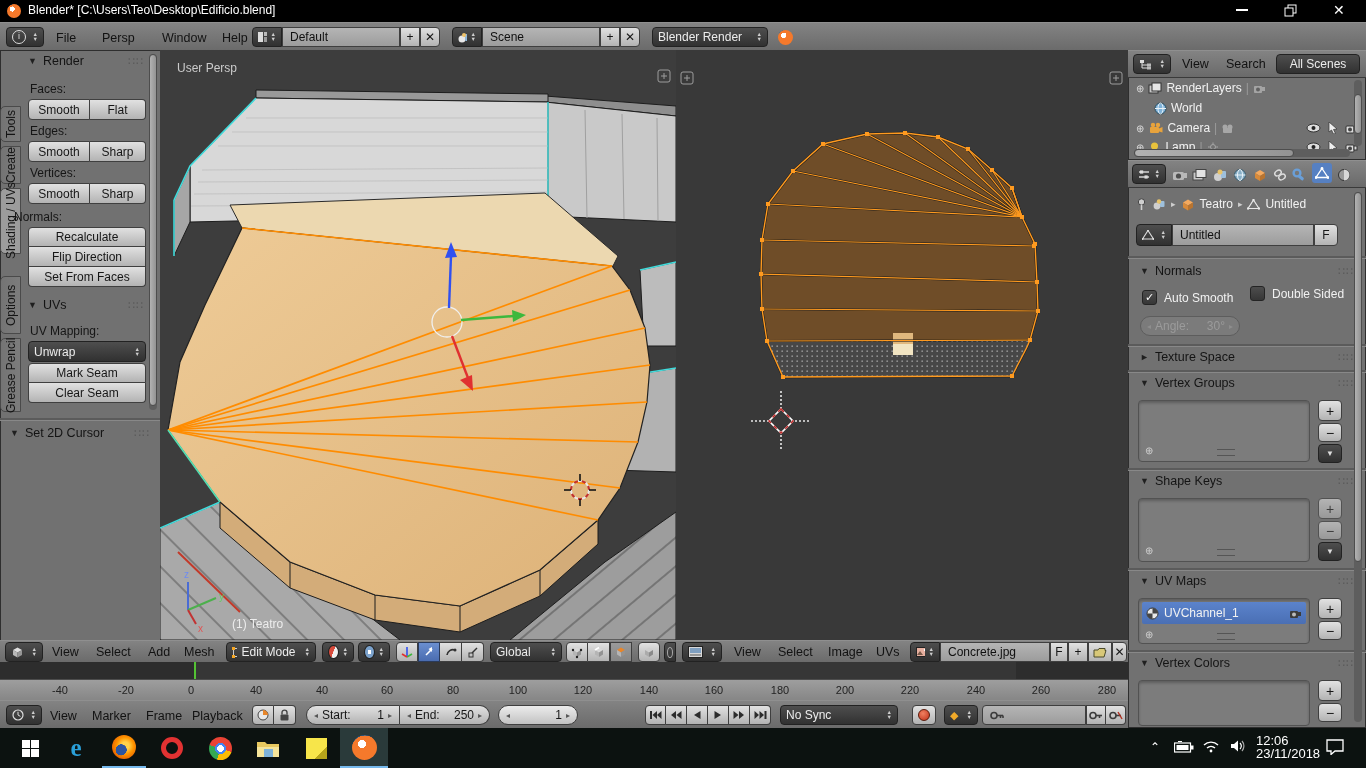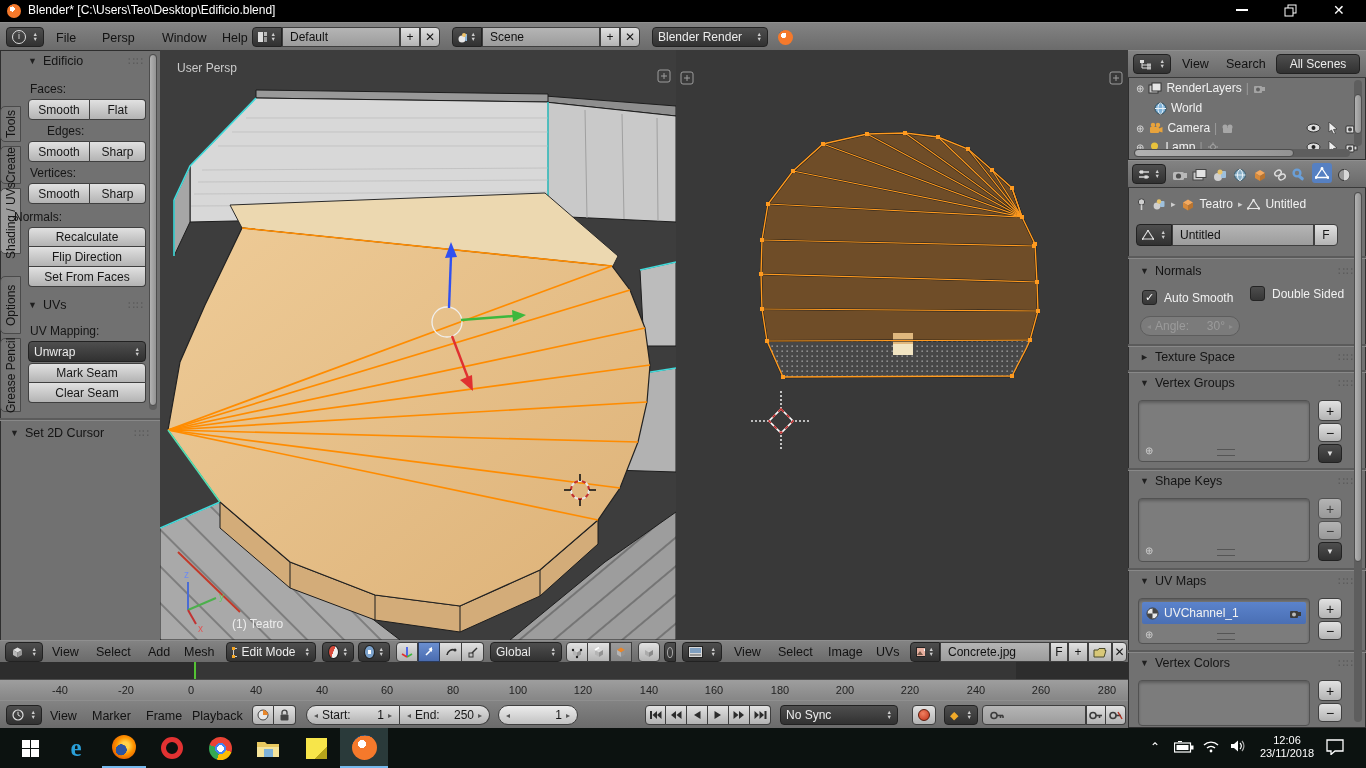--- a/index.html
+++ b/index.html
@@ -28,21 +28,21 @@
        color:#fff;font-size:11px;line-height:13px;text-align:center;box-sizing:border-box}
   .vtab{writing-mode:vertical-rl;transform:rotate(180deg);border-radius:0 5px 5px 0;
         background:linear-gradient(90deg,#7c7c7c,#747474);border:1px solid #4a4a4a;color:#141414;
         display:flex;align-items:center;justify-content:center;font-size:12px;box-sizing:border-box;white-space:nowrap}
   .vtab.act{background:#9c9c9c}
   .sep{height:2px;background:#5b5b5b;box-shadow:0 1px 0 #888}
   .sbtrack{background:#5e5e5e;border-radius:5px}
   .sbpill{background:linear-gradient(90deg,#b2b2b2,#939393);border:1px solid #4d4d4d;border-radius:5px}
   .glyph{font-size:11px;color:#e6e6e6}
   .num{font-size:11px;color:#232323}
-  .tbtxt{color:#fff;font-size:11px;line-height:13px;text-align:center}
+  .tbtxt{color:#fff;font-size:13px;line-height:13px;}
   svg{display:block}
 </style>
 </head>
 <body>
 
 <div id="root">
 
   <div class="a" style="left:0;top:0;width:1366px;height:22px;background:#000">
     <span class="a" style="left:7px;top:4px;width:14px;height:14px;border-radius:50%;background:radial-gradient(circle at 38% 36%,#fff 0 20%,transparent 21%),radial-gradient(circle at 52% 56%,#f5792b 0 72%,#23496d 73%)"></span>
     <span class="a" style="left:28px;top:3px;color:#fff;font-size:12px">Blender* [C:\Users\Teo\Desktop\Edificio.blend]</span>
@@ -228,27 +228,27 @@
     </svg>
 
     <div class="a vtab" style="left:0;top:56px;width:21px;height:36px">Tools</div>
     <div class="a vtab" style="left:0;top:96px;width:21px;height:38px">Create</div>
     <div class="a vtab act" style="left:0;top:138px;width:21px;height:66px">Shading / UVs</div>
     <div class="a vtab" style="left:0;top:226px;width:21px;height:58px">Options</div>
     <div class="a vtab" style="left:0;top:288px;width:21px;height:74px">Grease Pencil</div>
 
     <div class="a phdr" style="left:28px;top:4px;width:116px">
       <span class="tri">▼</span>
-      <span>Edificio</span>
+      <span>Render</span>
       <span class="dots">∷∷</span>
     </div>
     <span class="a" style="left:30px;top:32px">Faces:</span>
     <div class="a btn rl" style="left:28px;top:49px;width:62px;height:21px">Smooth</div>
     <div class="a btn rr" style="left:90px;top:49px;width:56px;height:21px;border-left:none">Flat</div>
-    <span class="a" style="left:47px;top:74px">Edges:</span>
+    <span class="a" style="left:30px;top:74px">Edges:</span>
     <div class="a btn rl" style="left:28px;top:91px;width:62px;height:21px">Smooth</div>
     <div class="a btn rr" style="left:90px;top:91px;width:56px;height:21px;border-left:none">Sharp</div>
     <span class="a" style="left:30px;top:116px">Vertices:</span>
     <div class="a btn rl" style="left:28px;top:133px;width:62px;height:21px">Smooth</div>
     <div class="a btn rr" style="left:90px;top:133px;width:56px;height:21px;border-left:none">Sharp</div>
     <span class="a" style="left:14px;top:160px">Normals:</span>
     <div class="a btn" style="left:28px;top:177px;width:118px;height:20px;border-radius:4px 4px 0 0">Recalculate</div>
     <div class="a btn" style="left:28px;top:197px;width:118px;height:20px;border-top:none">Flip Direction</div>
     <div class="a btn" style="left:28px;top:217px;width:118px;height:20px;border-top:none;border-radius:0 0 4px 4px">Set From Faces</div>
 

